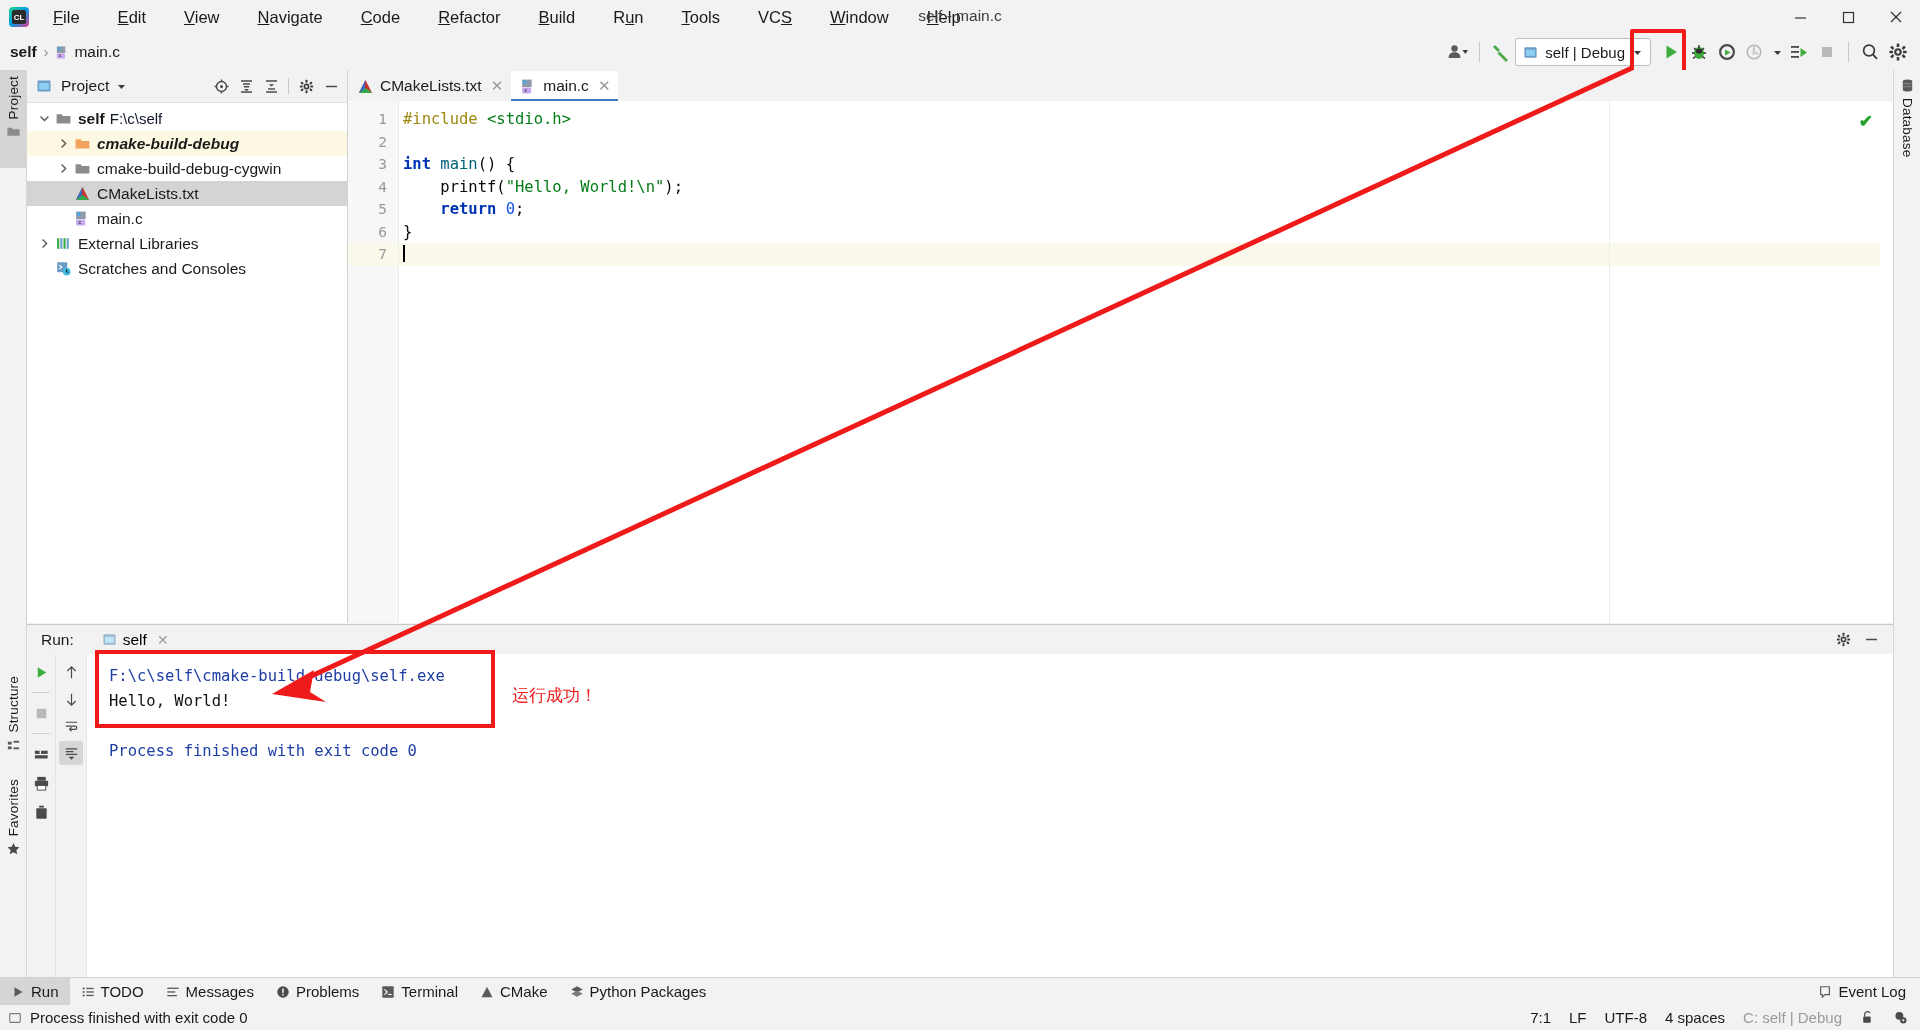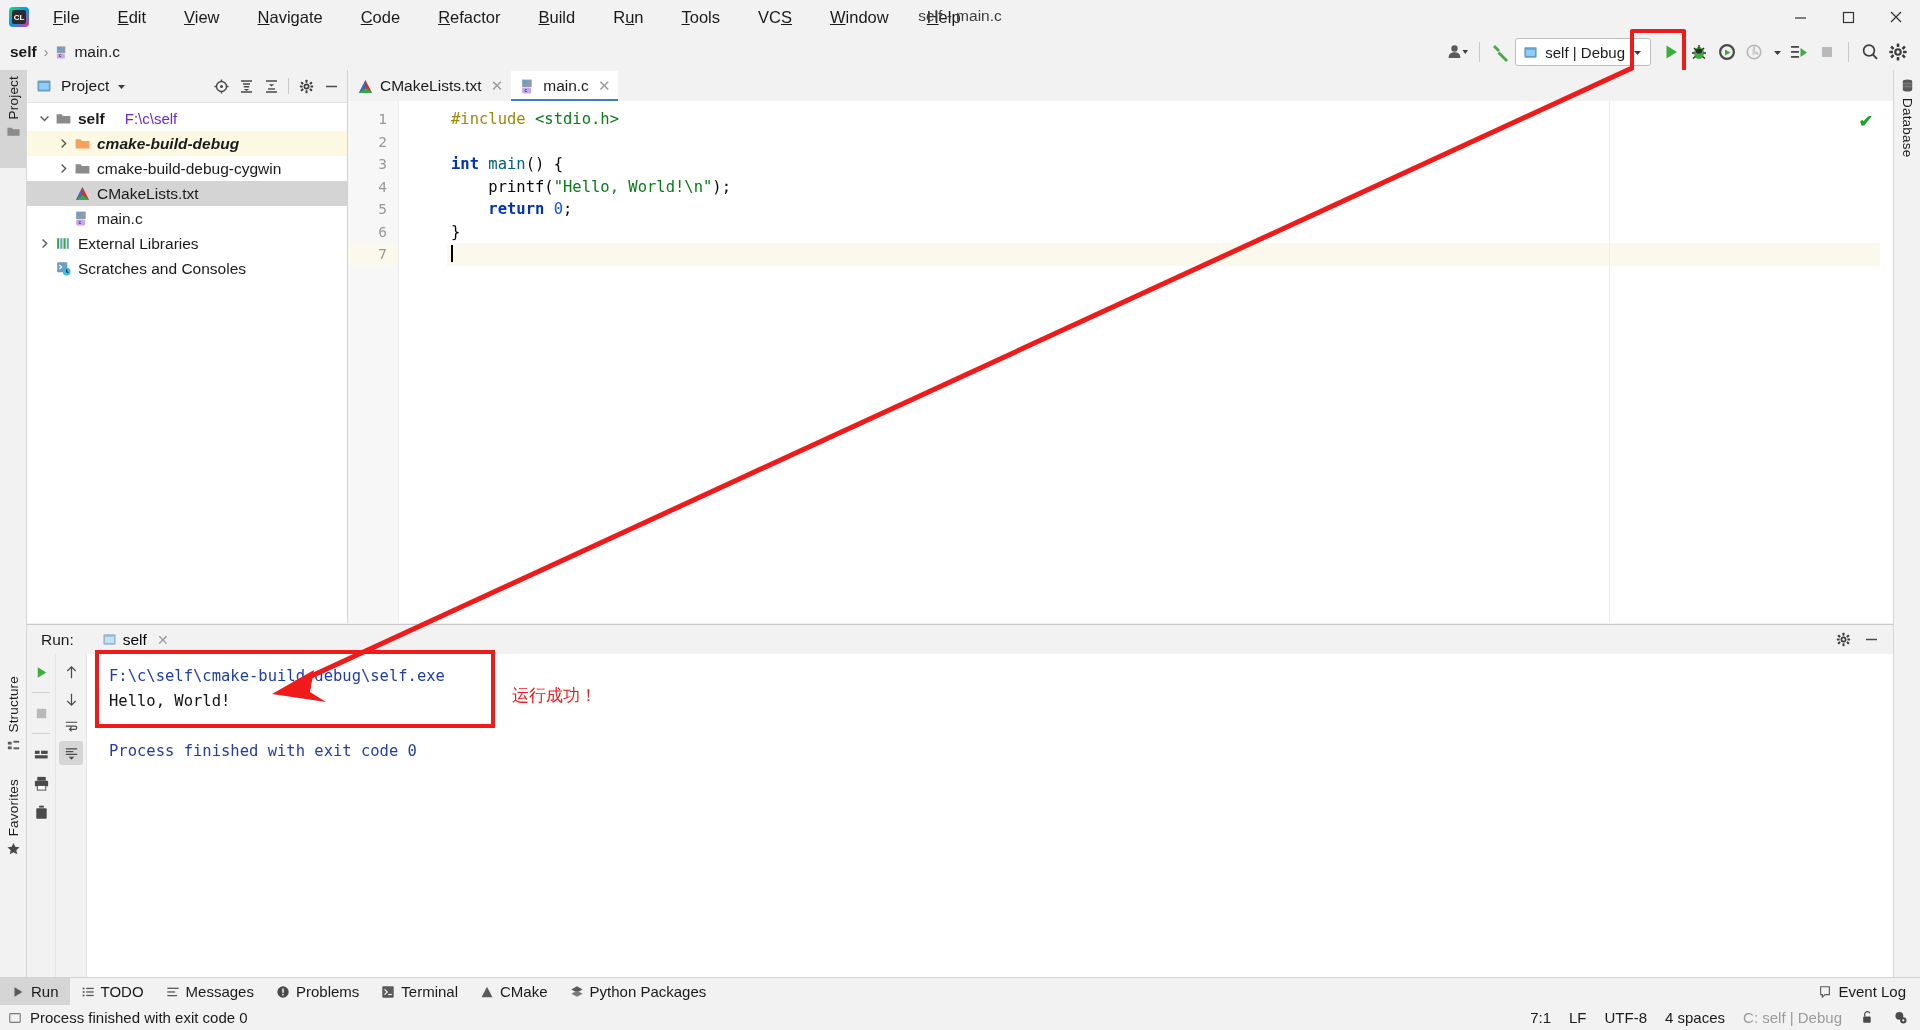--- a/index.html
+++ b/index.html
@@ -85,21 +85,21 @@
   }
   .ph-title{font-size:15.5px;color:#1a1a1a;margin-left:9px;}
   .ph-icons{margin-left:auto;display:flex;align-items:center;gap:1px;padding-right:4px;}
   .ph-ic{width:24px;height:24px;display:flex;align-items:center;justify-content:center;}
   .tree{padding-top:3px;font-size:15.5px;}
   .trow{height:25px;display:flex;align-items:center;white-space:nowrap;padding-left:4px;}
   .trow.sel{background:#d4d4d4;}
   .trow.hl{background:#fcf8e2;font-style:italic;}
   .arrow{width:19px;display:flex;align-items:center;justify-content:center;flex:none;}
   .tlabel{margin-left:6px;color:#1a1a1a;}
-  .tpath{margin-left:20px;color:#6d28d9;font-size:15px;}
+  .tpath{margin-left:5px;color:#0f172a;font-size:15px;}
   .ticon{width:18px;height:18px;flex:none;display:flex;align-items:center;justify-content:center;}
 
   
   .editor{
     position:absolute;left:348px;top:70px;right:27px;height:553px;background:#fff;
   }
   .tabbar{height:31px;background:#f2f2f2;display:flex;align-items:flex-end;border-bottom:1px solid #d2d2d2;}
   .etab{
     height:30px;display:flex;align-items:center;padding:0 8px 0 9px;gap:6px;
     font-size:15.5px;color:#1a1a1a;position:relative;background:#f2f2f2;
@@ -114,21 +114,21 @@
     width:50px;background:#f7f7f7;flex:none;text-align:right;
     font-family:"DejaVu Sans Mono",monospace;font-size:14.5px;color:#999;
     padding-top:7px;border-right:1px solid #ececec;
   }
   .gutter .ln{height:22.5px;line-height:22.5px;padding-right:11px;}
   .gutter .ln.cur{background:#fbf8ec;}
   .codelines{
     flex:1;padding-top:7px;position:relative;
     font-family:"DejaVu Sans Mono",monospace;font-size:15.5px;
   }
-  .cline{height:22.5px;line-height:22.5px;padding-left:4px;white-space:pre;margin-left:48px;}
+  .cline{height:22.5px;line-height:22.5px;padding-left:4px;white-space:pre;}
   .cline.cur{background:#fbf8ec;}
   .k{color:#0033b3;font-weight:bold;}
   .fn{color:#00627a;}
   .pp{color:#9e880d;}
   .inc{color:#067d17;}
   .str{color:#067d17;}
   .num{color:#1750eb;}
   .pl{color:#080808;}
   .caret{display:inline-block;width:1.5px;height:17px;background:#000;vertical-align:-3px;}
   .rightmargin{position:absolute;top:0;bottom:0;left:1210px;width:1px;background:#ececec;}

